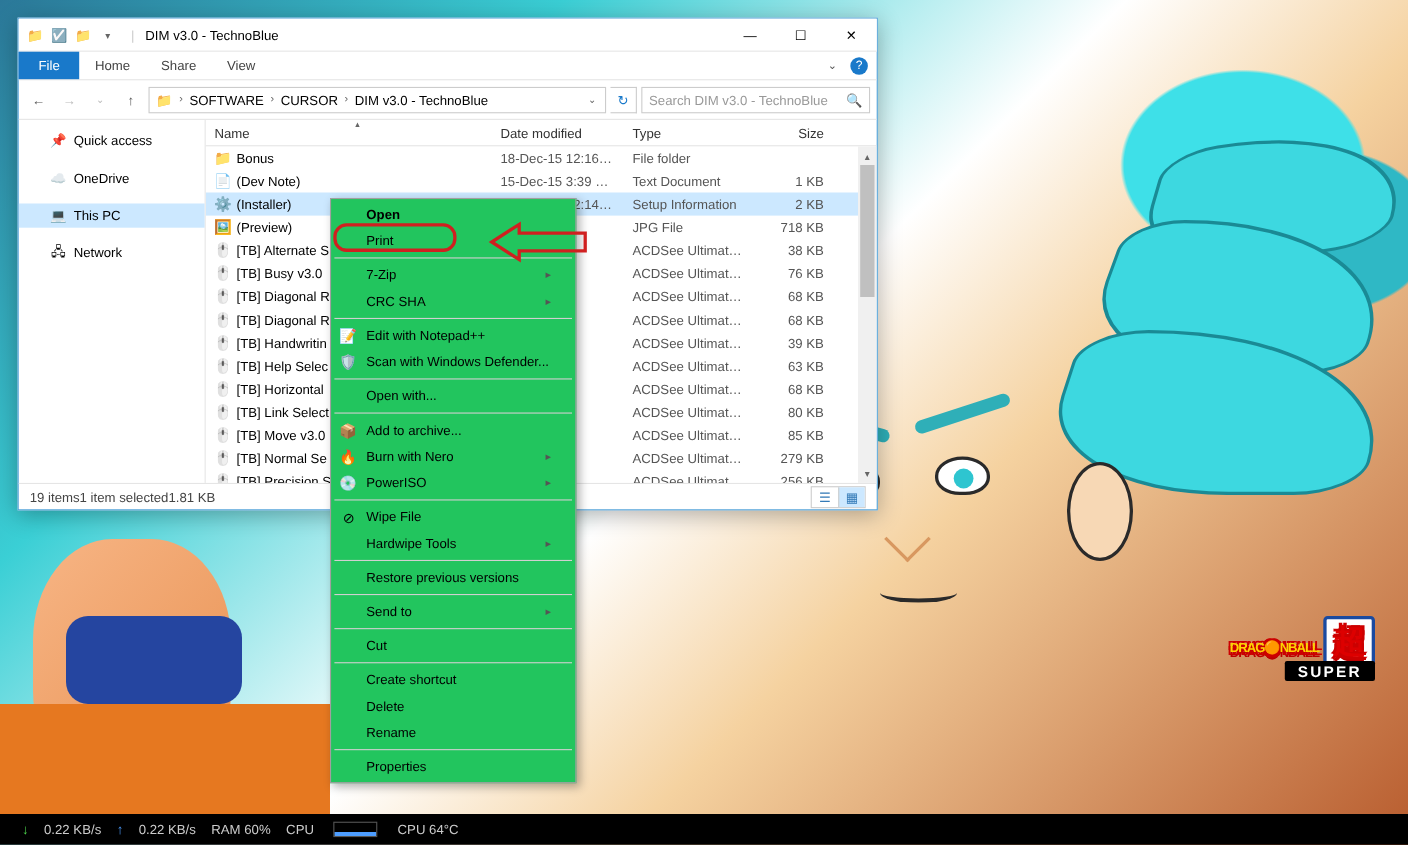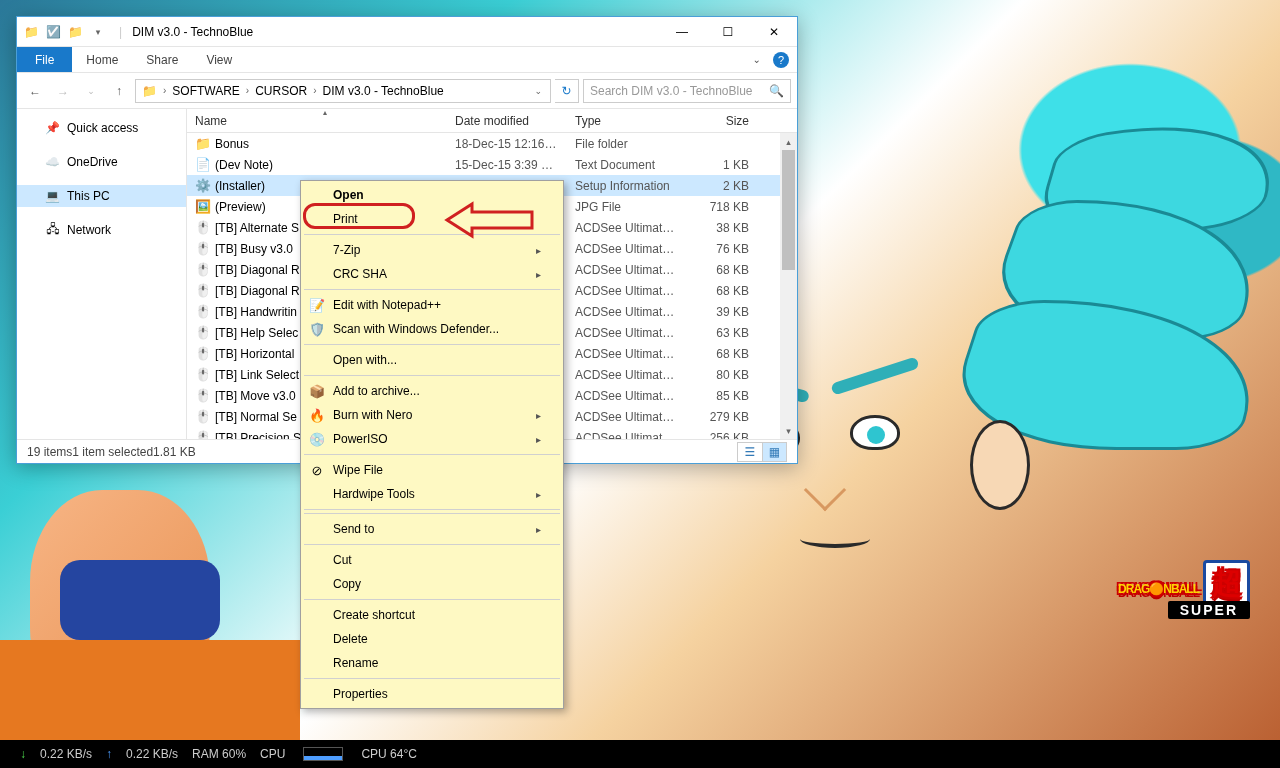--- a/index.html
+++ b/index.html
@@ -88,21 +88,21 @@
 .scrollbar-v .up,.scrollbar-v .dn{position:absolute;left:0;right:0;height:17px;display:flex;align-items:center;justify-content:center;color:#666;font-size:9px;}
 .scrollbar-v .up{top:0;}
 .scrollbar-v .dn{bottom:0;}
 
 .statusbar{height:24px;border-top:1px solid #e5e5e5;display:flex;align-items:center;padding:0 10px;gap:0;color:#444;}
 .view-toggles{margin-left:auto;display:flex;border:1px solid #ccc;}
 .vt{width:24px;height:18px;display:flex;align-items:center;justify-content:center;border-left:1px solid #ccc;color:#337ab7;}
 .vt:first-child{border-left:none;}
 .vt.active{background:#cce8ff;}
 
-.context-menu{position:absolute;left:300px;top:180px;width:264px;background:#fef9c3;border:1px solid #a0a0a0;box-shadow:3px 3px 8px rgba(0,0,0,0.3);padding:2px;}
+.context-menu{position:absolute;left:300px;top:180px;width:224px;background:#22c55e;border:1px solid #a0a0a0;box-shadow:3px 3px 8px rgba(0,0,0,0.3);padding:2px;}
 .cm-item{height:24px;display:flex;align-items:center;padding:0 20px 0 30px;position:relative;color:#000;}
 .cm-item.bold{font-weight:600;}
 .cm-sep{height:1px;background:#d0d0d0;margin:3px 1px;}
 .cm-ico{position:absolute;left:6px;width:16px;height:16px;display:flex;align-items:center;justify-content:center;font-size:13px;}
 .cm-arrow{margin-left:auto;font-size:10px;color:#555;}
 
 .highlight-box{position:absolute;left:303px;top:203px;width:112px;height:26px;border:3px solid #d02020;border-radius:12px;pointer-events:none;}
 .red-arrow{position:absolute;left:442px;top:200px;pointer-events:none;}
 
 .taskbar{position:absolute;left:0;right:0;bottom:0;height:28px;background:#000;display:flex;align-items:center;padding:0 20px;gap:14px;color:#ccc;font-size:11px;}
@@ -418,31 +418,31 @@
   <div class="cm-sep"></div>
   <div class="cm-item">
       <span class="cm-ico">⊘</span>
       <span>Wipe File</span>
     </div>
   <div class="cm-item">
       <span>Hardwipe Tools</span>
       <span class="cm-arrow">▸</span>
     </div>
   <div class="cm-sep"></div>
+  <div class="cm-item">
+      <span>Restore previous versions</span>
+    </div>
   <div class="cm-sep"></div>
   <div class="cm-item">
       <span>Send to</span>
       <span class="cm-arrow">▸</span>
     </div>
   <div class="cm-sep"></div>
   <div class="cm-item">
       <span>Cut</span>
-    </div>
-  <div class="cm-item">
-      <span>Copy</span>
     </div>
   <div class="cm-sep"></div>
   <div class="cm-item">
       <span>Create shortcut</span>
     </div>
   <div class="cm-item">
       <span>Delete</span>
     </div>
   <div class="cm-item">
       <span>Rename</span>

